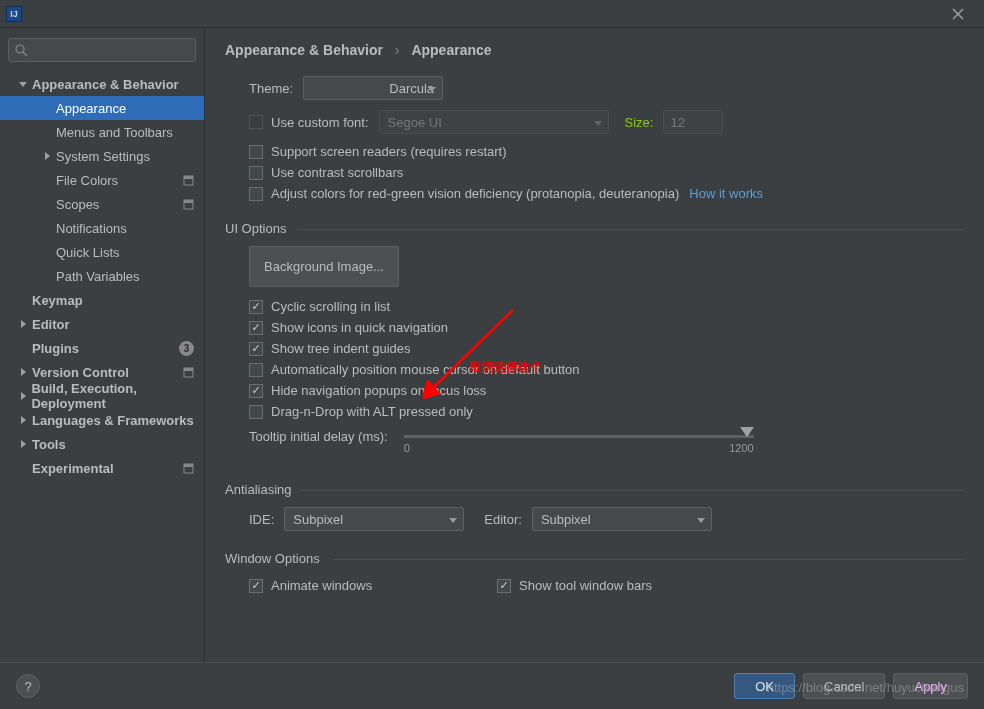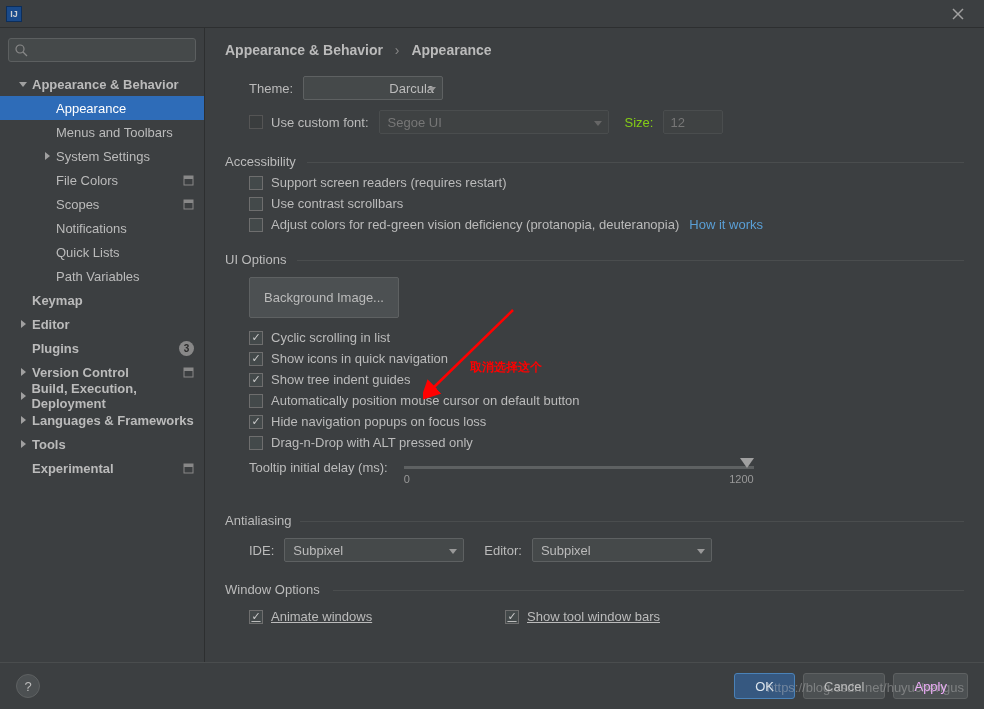--- a/index.html
+++ b/index.html
@@ -212,23 +212,22 @@
 .slider-ticks {
   display: flex;
   justify-content: space-between;
   margin-top: 10px;
   font-size: 11px;
   color: #999;
 }
 .window-opts-grid {
   display: grid;
   grid-template-columns: 240px 240px;
-  gap: 0 16px;
+  gap: 0 8px;
   margin-left: 0;
-  text-decoration: underline;
 }
 .footer {
   height: 47px;
   border-top: 1px solid #4a4d4e;
   display: flex;
   align-items: center;
   padding: 0 16px;
   background: #3c3f41;
 }
 .help-btn {
@@ -455,21 +454,20 @@
         <span class="sel-arrow"><svg width="8" height="6">
               <polygon points="0,0 8,0 4,5" fill="#666"></polygon>
             </svg></span>
       </div>
       <span class="label" style="margin-left:16px; color:#84cc16;">Size:</span>
       <div class="input-box disabled" style="width:60px;">
         <span>12</span>
       </div>
     </div>
 
-    <div class="section-title" style="--tw:82px;">Accessibility</div>
     <div class="check-row">
         <div class="checkbox"></div>
         <span>Support screen readers (requires restart)</span>
       </div>
     <div class="check-row">
         <div class="checkbox"></div>
         <span>Use contrast scrollbars</span>
       </div>
     <div class="check-row">
         <div class="checkbox"></div>

